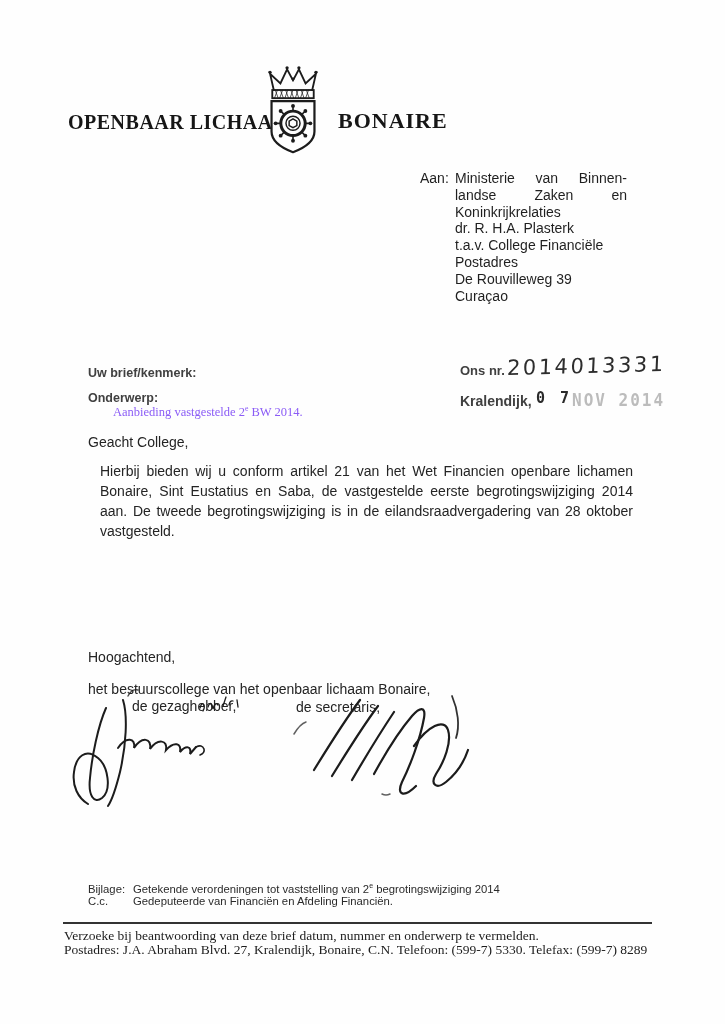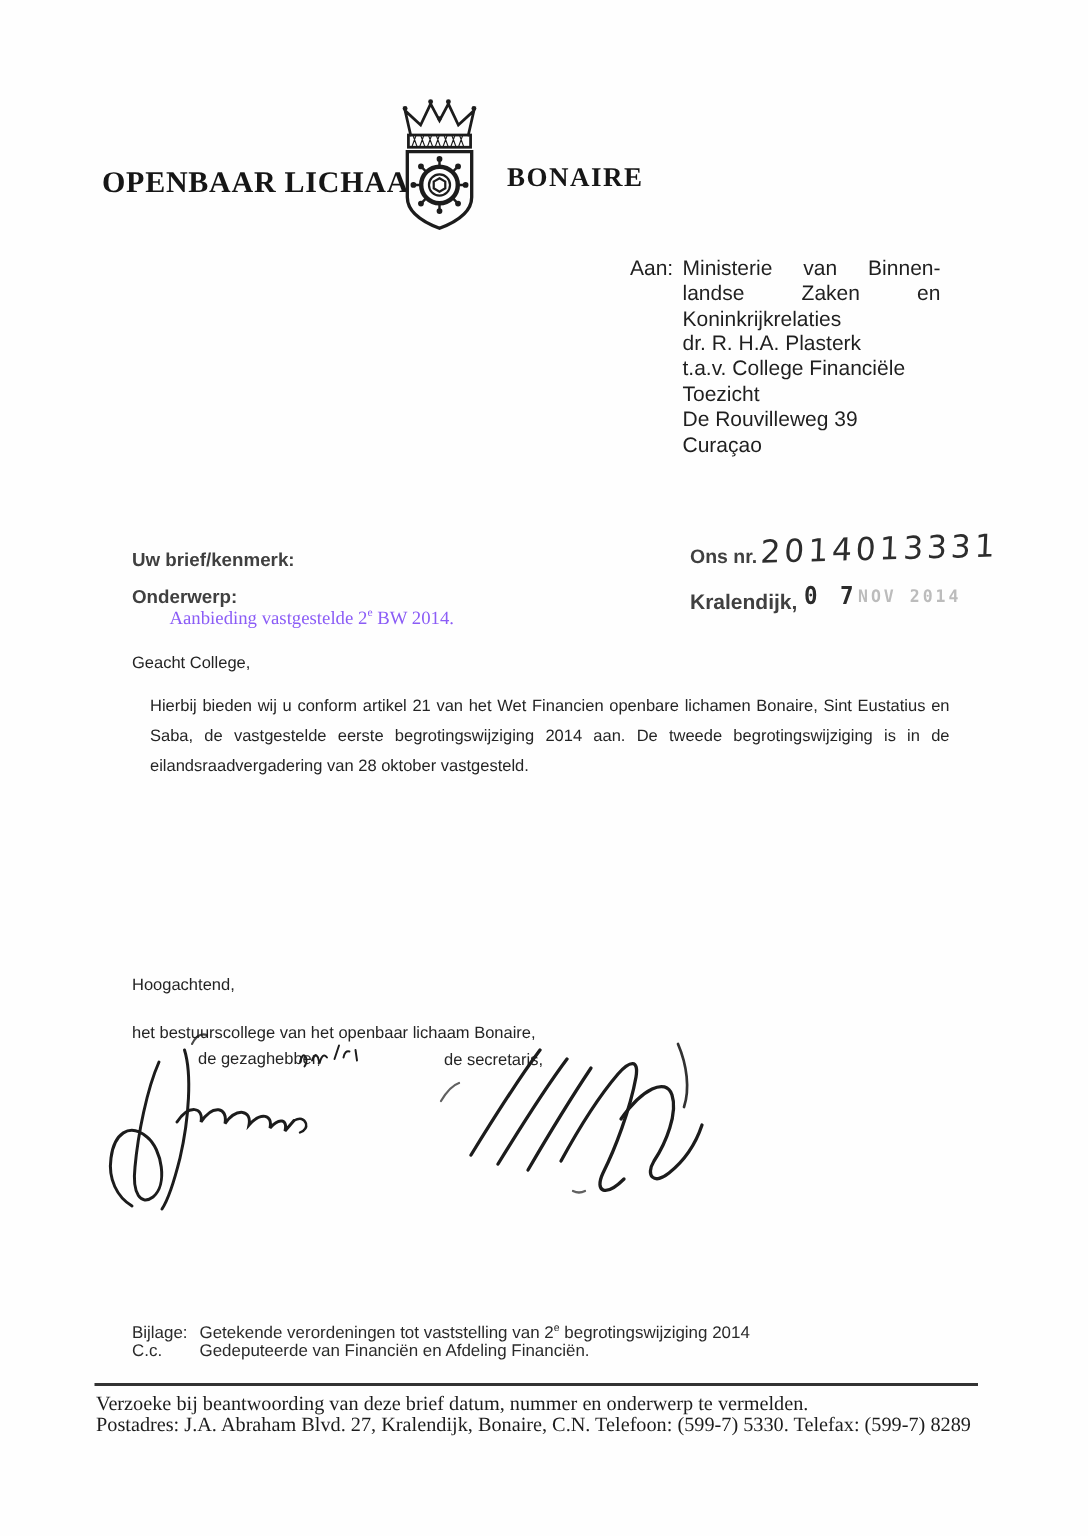--- a/index.html
+++ b/index.html
@@ -17,21 +17,21 @@
   
   .brand-left {
     position: absolute; left: 68px; top: 111px;
     font-family: "Liberation Serif", serif;
     font-weight: bold; font-size: 20px; letter-spacing: 0.5px;
     color: #161616;
   }
   .brand-right {
     position: absolute; left: 338px; top: 108px;
     font-family: "Liberation Serif", serif;
-    font-weight: bold; font-size: 18px; letter-spacing: 1px;
+    font-weight: bold; font-size: 22px; letter-spacing: 1px;
     color: #161616;
   }
   .crest { position: absolute; left: 256px; top: 60px; width: 74px; height: 100px; }
   
   .recipient { position: absolute; left: 420px; top: 170px; width: 215px; font-size: 14px; }
   .recipient-label { position: absolute; left: 0; top: 0; }
   .recipient-lines { position: absolute; left: 35px; top: 0; width: 172px; line-height: 16.8px; }
   .recipient-lines .justify { text-align: justify; text-align-last: justify; }
   
   .lbl-b { font-weight: bold; font-size: 12.5px; color: #404040; }
@@ -52,25 +52,25 @@
   .place-label { position: absolute; left: 460px; top: 393px; font-size: 14px; }
   .stamp-day {
     position: absolute; left: 536px; top: 388px;
     font-family: "DejaVu Sans Mono", monospace;
     font-weight: bold; font-size: 15px; letter-spacing: 3px; color: #2b2b2b;
     transform: scaleY(1.1);
   }
   .stamp-rest {
     position: absolute; left: 572px; top: 391px;
     font-family: "DejaVu Sans Mono", monospace;
-    font-weight: bold; font-size: 11px; letter-spacing: 2px; color: #bcbcbc;
+    font-weight: bold; font-size: 16px; letter-spacing: 2px; color: #bcbcbc;
     transform: scaleY(1.05);
   }
   
-  .body-text { font-size: 11px; line-height: 20px; color: #242424; }
+  .body-text { font-size: 14px; line-height: 20px; color: #242424; }
   .salutation { position: absolute; left: 88px; top: 432px; }
   .para1 { position: absolute; left: 100px; top: 461px; width: 533px; text-align: justify; }
   .para2 { position: absolute; left: 88px; top: 541px; width: 533px; text-align: justify; }
   .para3 { position: absolute; left: 88px; top: 597px; width: 533px; }
   .closing { position: absolute; left: 88px; top: 647px; }
   .sig-org { position: absolute; left: 88px; top: 679px; text-align: center; }
   .signer-left { position: absolute; left: 88px; top: 696px; margin-left: 44px; }
   .signer-right { position: absolute; left: 296px; top: 697px; }
   .sig-svg { position: absolute; }
   .sig-left-svg { left: 68px; top: 686px; width: 175px; height: 128px; }
@@ -144,21 +144,21 @@
   </svg>
 
   <div class="recipient">
     <span class="recipient-label">Aan:</span>
     <div class="recipient-lines">
       <div class="justify">Ministerie van Binnen-</div>
       <div class="justify">landse Zaken en</div>
       <div>Koninkrijkrelaties</div>
       <div>dr. R. H.A. Plasterk</div>
       <div>t.a.v. College Financiële</div>
-      <div>Toezicht</div>
+      <div>Postadres</div>
       <div>De Rouvilleweg 39</div>
       <div>Curaçao</div>
     </div>
   </div>
 
   <div class="your-ref lbl-b">Uw brief/kenmerk:</div>
   <div class="ons-label lbl-b">Ons nr.</div>
   <div class="ons-value">2014013331</div>
   <div class="subject-label lbl-b">Onderwerp:</div>
   <div class="subject-value"><span>Aanbieding vastgestelde 2</span><sup class="e">e</sup><span> BW 2014.</span></div>

